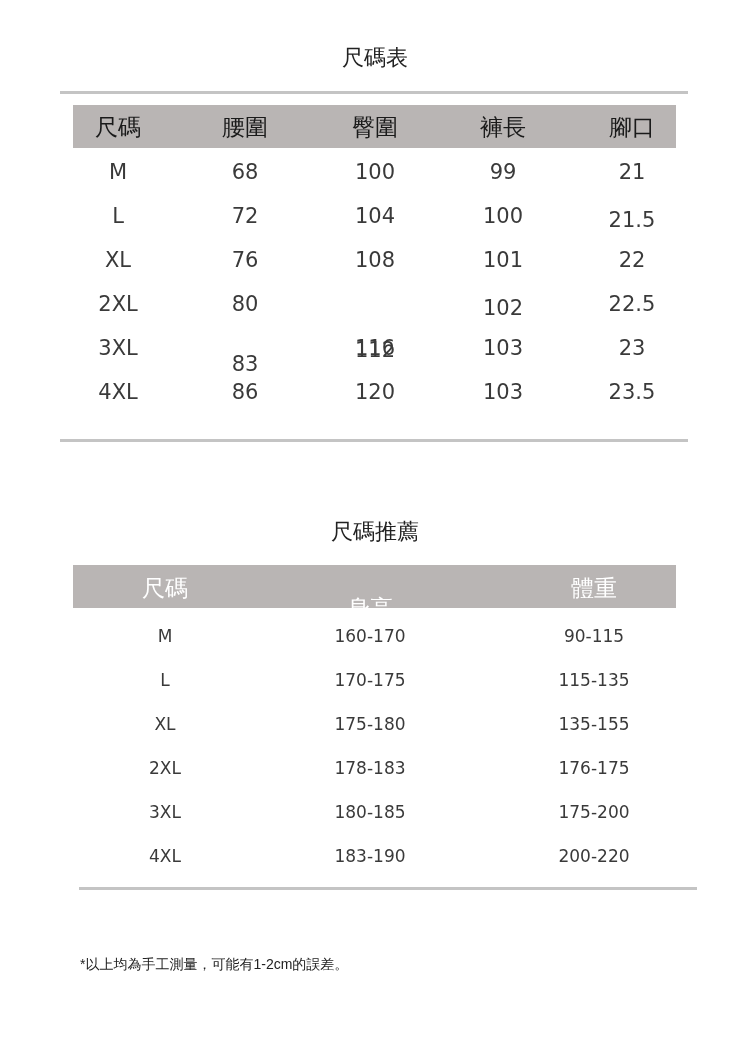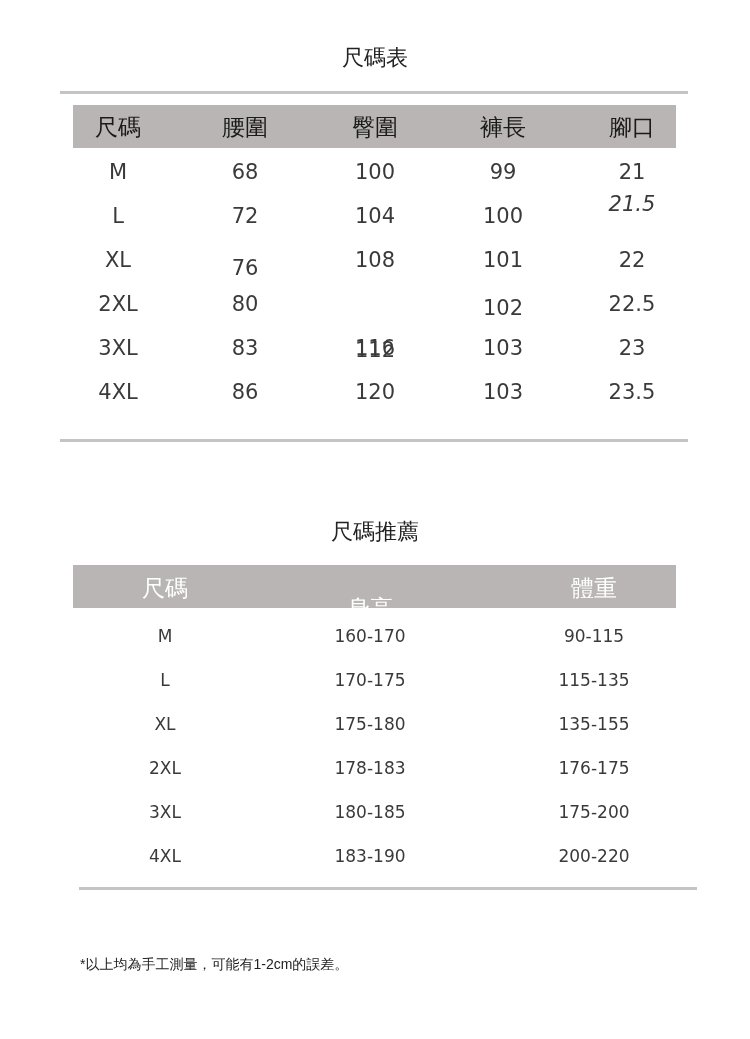--- a/index.html
+++ b/index.html
@@ -32,33 +32,33 @@
       <div class="cell h1cell" style="left: 632px; top: 127px;">腳口</div>
       <div class="cell d1cell" style="left: 118px; top: 172px;">M</div>
       <div class="cell d1cell" style="left: 245px; top: 172px;">68</div>
       <div class="cell d1cell" style="left: 375px; top: 172px;">100</div>
       <div class="cell d1cell" style="left: 503px; top: 172px;">99</div>
       <div class="cell d1cell" style="left: 632px; top: 172px;">21</div>
       <div class="cell d1cell" style="left: 118px; top: 216px;">L</div>
       <div class="cell d1cell" style="left: 245px; top: 216px;">72</div>
       <div class="cell d1cell" style="left: 375px; top: 216px;">104</div>
       <div class="cell d1cell" style="left: 503px; top: 216px;">100</div>
-      <div class="cell d1cell" style="left: 632px; top: 204px; font-style: italic;">21.5</div>
+      <div class="cell d1cell" style="left: 632px; top: 220px;">21.5</div>
       <div class="cell d1cell" style="left: 118px; top: 260px;">XL</div>
-      <div class="cell d1cell" style="left: 245px; top: 260px; margin-top: 8px;">76</div>
+      <div class="cell d1cell" style="left: 245px; top: 260px;">76</div>
       <div class="cell d1cell" style="left: 375px; top: 260px;">108</div>
       <div class="cell d1cell" style="left: 503px; top: 260px;">101</div>
       <div class="cell d1cell" style="left: 632px; top: 260px;">22</div>
       <div class="cell d1cell" style="left: 118px; top: 304px;">2XL</div>
       <div class="cell d1cell" style="left: 245px; top: 304px;">80</div>
       <div class="cell d1cell" style="left: 375px; top: 304px; margin-top: 46px;">112</div>
       <div class="cell d1cell" style="left: 503px; top: 308px;">102</div>
       <div class="cell d1cell" style="left: 632px; top: 304px;">22.5</div>
       <div class="cell d1cell" style="left: 118px; top: 348px;">3XL</div>
-      <div class="cell d1cell" style="left: 245px; top: 348px;">83</div>
+      <div class="cell d1cell" style="left: 245px; top: 364px;">83</div>
       <div class="cell d1cell" style="left: 375px; top: 348px;">116</div>
       <div class="cell d1cell" style="left: 503px; top: 348px;">103</div>
       <div class="cell d1cell" style="left: 632px; top: 348px;">23</div>
       <div class="cell d1cell" style="left: 118px; top: 392px;">4XL</div>
       <div class="cell d1cell" style="left: 245px; top: 392px;">86</div>
       <div class="cell d1cell" style="left: 375px; top: 392px;">120</div>
       <div class="cell d1cell" style="left: 503px; top: 392px;">103</div>
       <div class="cell d1cell" style="left: 632px; top: 392px;">23.5</div>
     </div>
   <div class="divider" style="left:60px; width:628px; top:439px;"></div>

